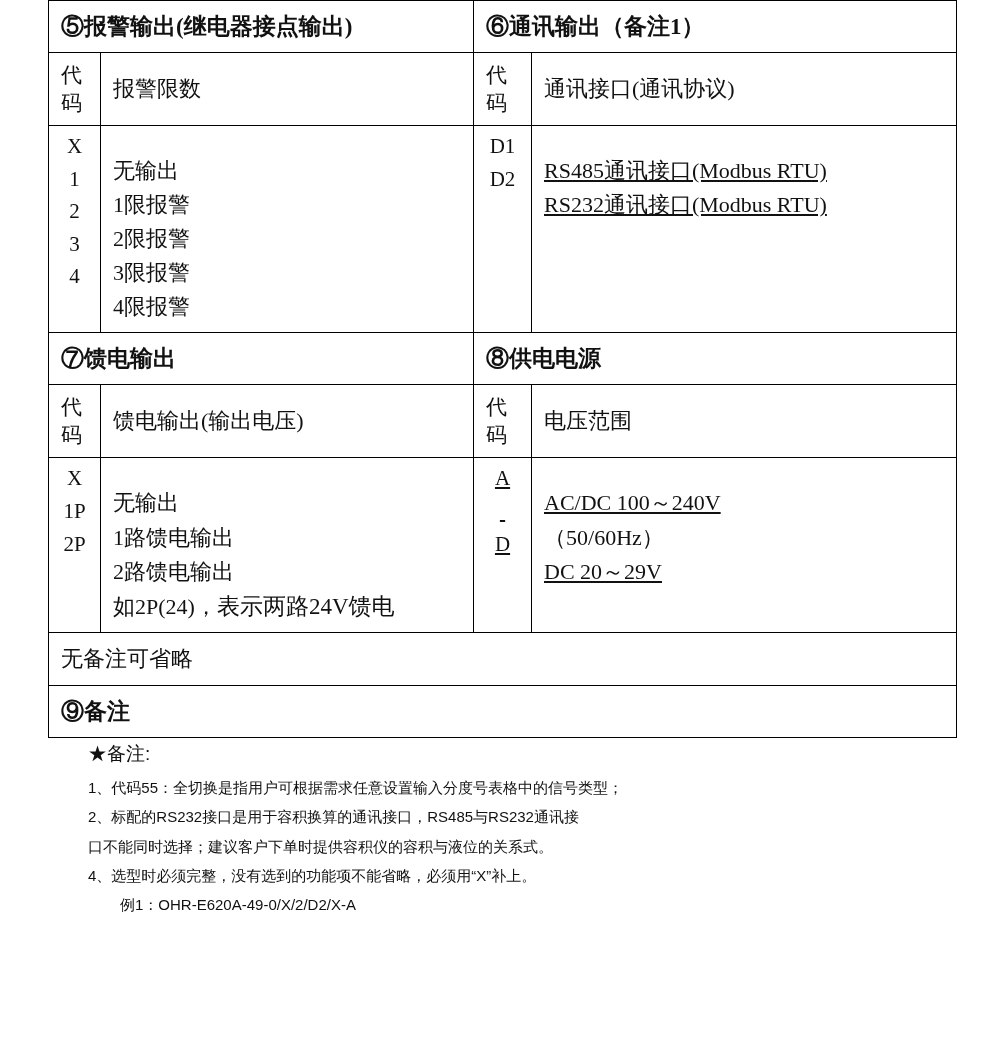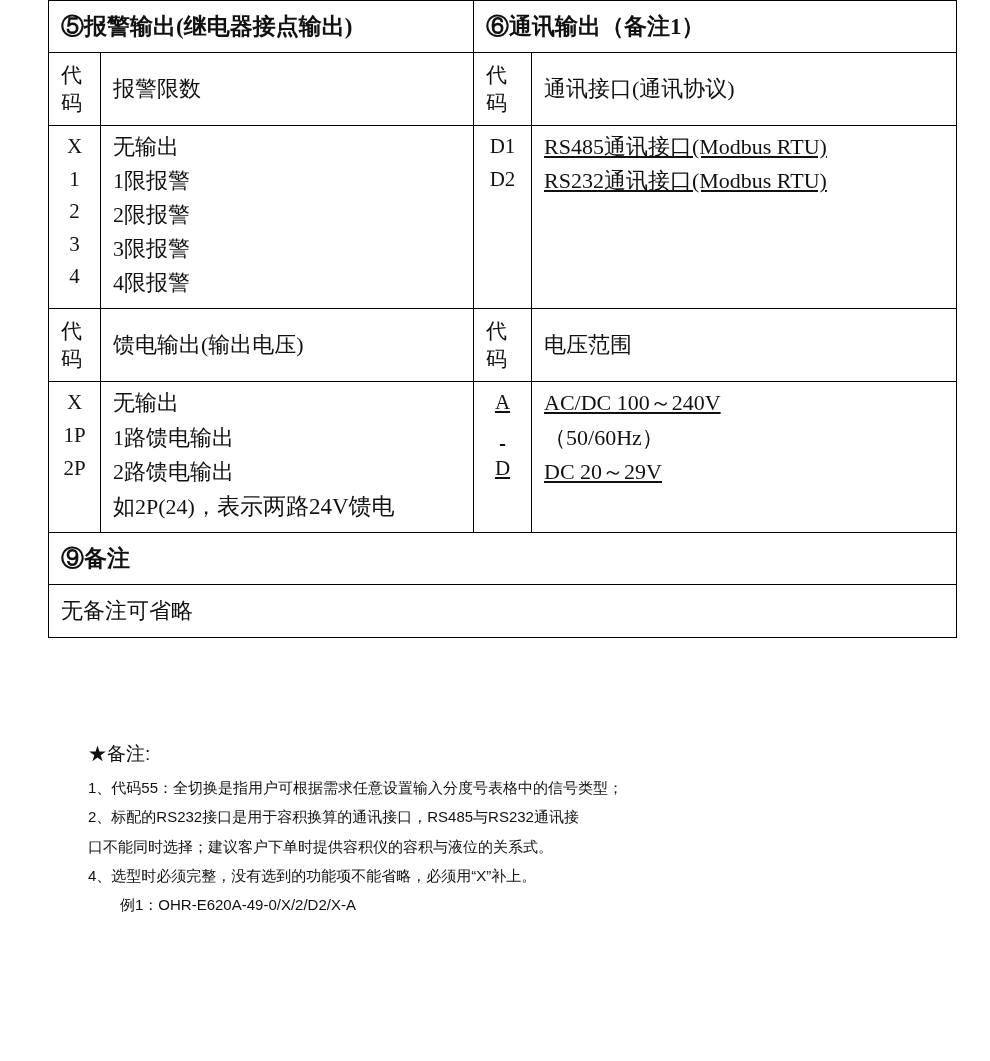--- a/index.html
+++ b/index.html
@@ -46,20 +46,21 @@
   }
   .sub {
     font-size: 22px;
     padding: 8px 10px 8px 12px;
   }
   .code-col-left {
     font-size: 21px;
   }
   .rowlist {
     padding: 4px 10px 8px 12px;
+    margin-top: 24px;
   }
   .rowlist .line {
     font-size: 22px;
     line-height: 1.55;
     font-family: "Liberation Serif", serif;
     white-space: nowrap;
   }
   .code-list {
     padding: 4px 4px 8px 4px;
     text-align: center;
@@ -160,20 +161,28 @@
         </td>
         <td style="vertical-align:top">
           <div class="rowlist">
             <div class="line mono">RS485通讯接口(Modbus RTU)</div>
             <div class="line mono">RS232通讯接口(Modbus RTU)</div>
           </div>
         </td>
       </tr>
 
       <tr>
+        <td colspan="2">
+          <div class="hdr">⑦馈电输出</div>
+        </td>
+        <td colspan="2">
+          <div class="hdr">⑧供电电源</div>
+        </td>
+      </tr>
+      <tr>
         <td>
           <div class="sub code-col-left">代码</div>
         </td>
         <td>
           <div class="sub">馈电输出(输出电压)</div>
         </td>
         <td>
           <div class="sub code-col-left">代码</div>
         </td>
         <td>
@@ -207,26 +216,26 @@
           <div class="rowlist">
             <div class="line mono">AC/DC 100～240V</div>
             <div class="line">（50/60Hz）</div>
             <div class="line mono">DC 20～29V</div>
           </div>
         </td>
       </tr>
 
       <tr>
         <td colspan="4">
+          <div class="cell-pad" style="padding-top:12px;padding-bottom:12px">无备注可省略</div>
+        </td>
+      </tr>
+      <tr>
+        <td colspan="4">
           <div class="hdr">⑨备注</div>
-        </td>
-      </tr>
-      <tr>
-        <td colspan="4">
-          <div class="cell-pad" style="padding-top:12px;padding-bottom:12px">无备注可省略</div>
         </td>
       </tr>
     </tbody>
   </table>
 
   <div class="notes">
     <div class="nline title">★备注:</div>
     <div class="nline">1、代码55：全切换是指用户可根据需求任意设置输入分度号表格中的信号类型；</div>
     <div class="nline">2、标配的RS232接口是用于容积换算的通讯接口，RS485与RS232通讯接</div>
     <div class="nline">口不能同时选择；建议客户下单时提供容积仪的容积与液位的关系式。</div>

